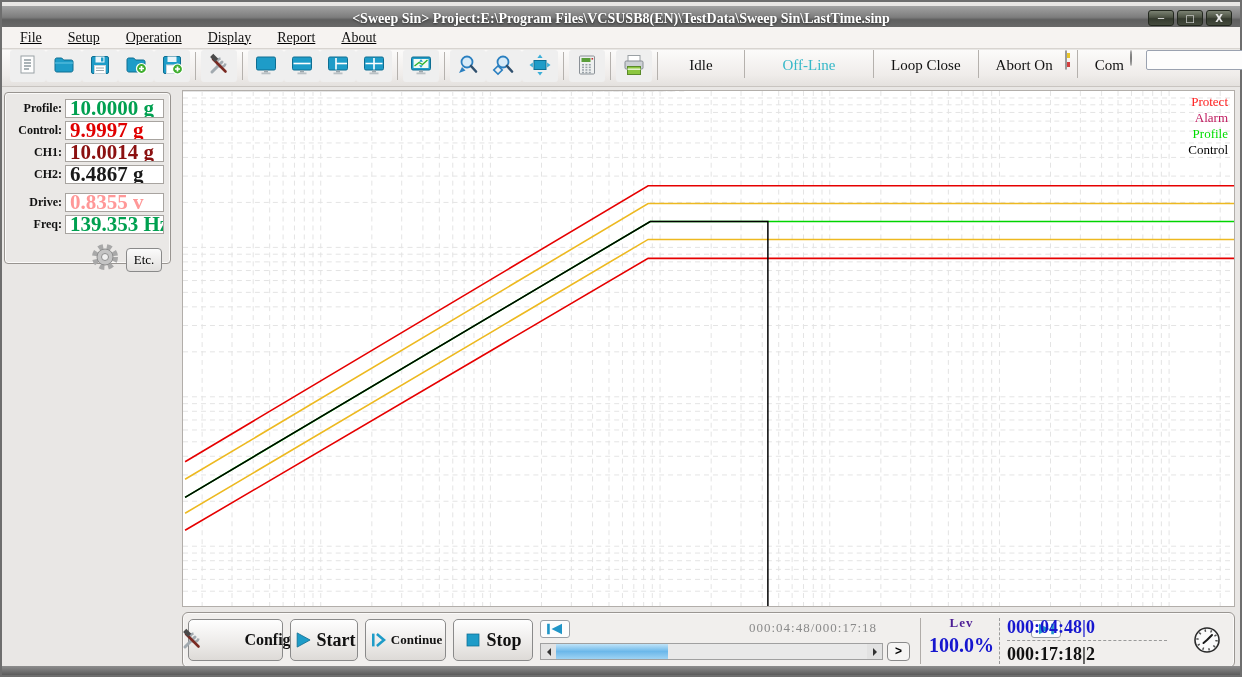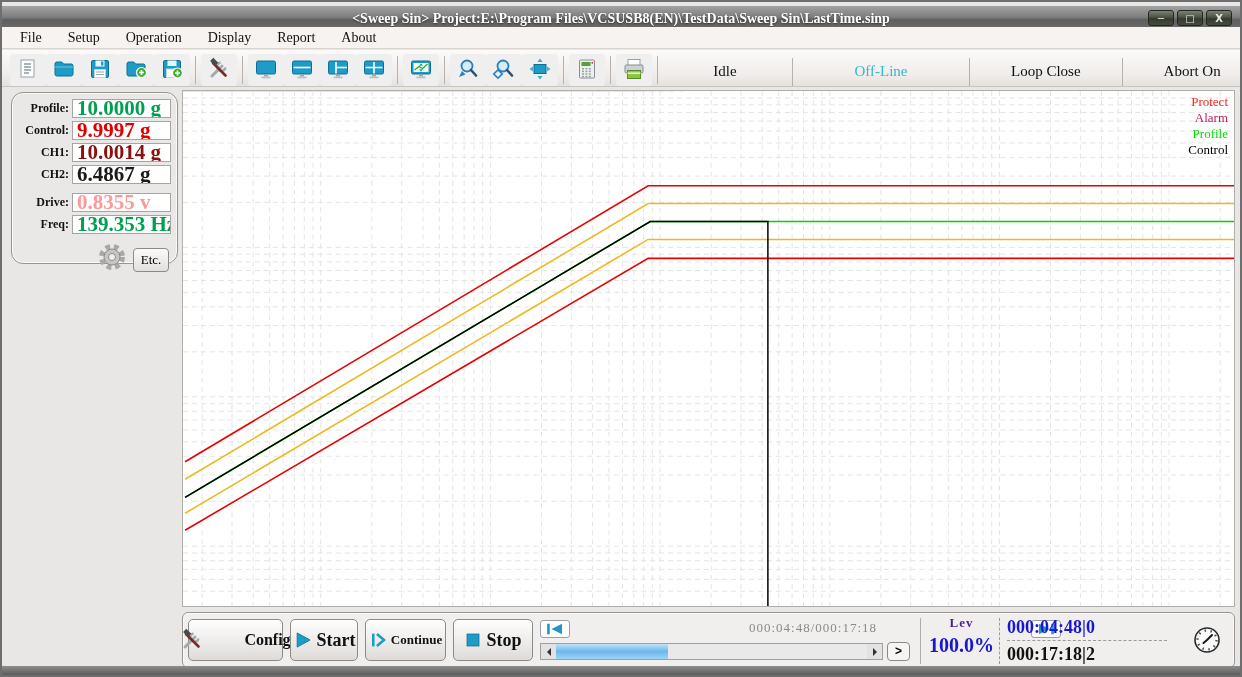--- a/index.html
+++ b/index.html
@@ -16,44 +16,44 @@
     white-space:nowrap; }
   #win-controls { position:absolute; right:8px; top:4px; display:flex; gap:3px; }
   .win-btn { width:26px; height:16px; border:1px solid #23281f; border-radius:3px;
     background:linear-gradient(180deg,#7b8272 0%,#4c5244 45%,#343a2e 55%,#454b3e 100%);
     color:#e8e8e8; font-size:10px; line-height:13px; text-align:center; font-weight:bold;
     cursor:pointer; font-family:"DejaVu Sans",sans-serif; }
 
   
   #menubar { position:absolute; left:0; top:25px; width:1238px; height:22px;
     background:#f6f3f1; border-bottom:1px solid #d8d4d0; display:flex; align-items:center;
-    padding-left:18px; gap:26px; }
+    padding-left:18px; gap:26px;text-decoration:underline; }
   .menu-item { font-size:14px; color:#111; cursor:pointer; }
 
   
   #toolbar { position:absolute; left:0; top:48px; width:1238px; height:37px;
     background:linear-gradient(180deg,#fcfbfa 0%,#efecea 70%,#e4e1de 100%);
-    border-bottom:1px solid #c8c4c0; display:flex; align-items:flex-end; padding-left:8px;gap:24px; }
+    border-bottom:1px solid #c8c4c0; display:flex; align-items:flex-start; padding-left:8px; }
   .tb-btn { width:36px; height:32px; display:flex; align-items:center; justify-content:center;
     border:1px solid transparent; border-radius:3px; cursor:pointer; flex:0 0 auto; }
   .tb-sep { width:1px; height:28px; background:#b5b1ad; margin:0 5px; flex:0 0 auto; }
   .status-cell { height:30px; display:flex; align-items:center; justify-content:center;
     font-size:15px; color:#111; padding:0 12px; flex:0 0 auto; }
   #abort-meter { width:62px; height:20px; margin-left:8px; border:1px solid #9a9a9a;
     background:linear-gradient(180deg,#ffffff,#d2d2d2); position:relative; border-radius:2px; }
   #abort-meter .tick-y { position:absolute; left:1px; top:2px; width:3px; height:5px; background:#e8c52a; }
   #abort-meter .tick-r { position:absolute; left:1px; bottom:2px; width:3px; height:5px; background:#d24040; }
   #com-led { width:16px; height:16px; border-radius:50%; margin-left:6px;
     background:radial-gradient(circle at 35% 30%,#e8e8e8,#9a9a9a 70%); border:1px solid #7f7f7f; }
   #com-input { width:158px; height:20px; margin-left:14px; border:1px solid #9aa2b0;
     background:#fdfdfd; border-radius:2px; font-size:12px; padding:0 4px; }
 
   
-  #control-panel { position:absolute; left:9px; top:90px; width:167px; height:172px;
-    border:1px solid #989490; border-radius:12px; background:#eae8e6; box-shadow:inset 0 0 0 1px #fbfaf9;
+  #control-panel { position:absolute; left:2px; top:90px; width:167px; height:172px;
+    border:1px solid #989490; border-radius:4px; background:#eae8e6; box-shadow:inset 0 0 0 1px #fbfaf9;
     padding-top:6px; }
   .readout-row { display:flex; align-items:center; margin:0 6px 3px 4px; }
   .readout-label { width:56px; text-align:right; font-size:12px; font-weight:bold; color:#111;
     padding-right:3px; flex:0 0 auto; }
   .readout-box { flex:1; height:19px; border:1px solid #a8a4a0; background:#fff;
     font-size:21px; font-weight:bold; line-height:17px; padding-left:4px; white-space:nowrap;
     overflow:hidden; }
   #panel-footer { display:flex; justify-content:flex-end; align-items:flex-end; gap:6px;
     margin:8px 8px 0 0; }
   #gear-btn { background:none; border:none; cursor:pointer; width:30px; height:30px; padding:0; }

